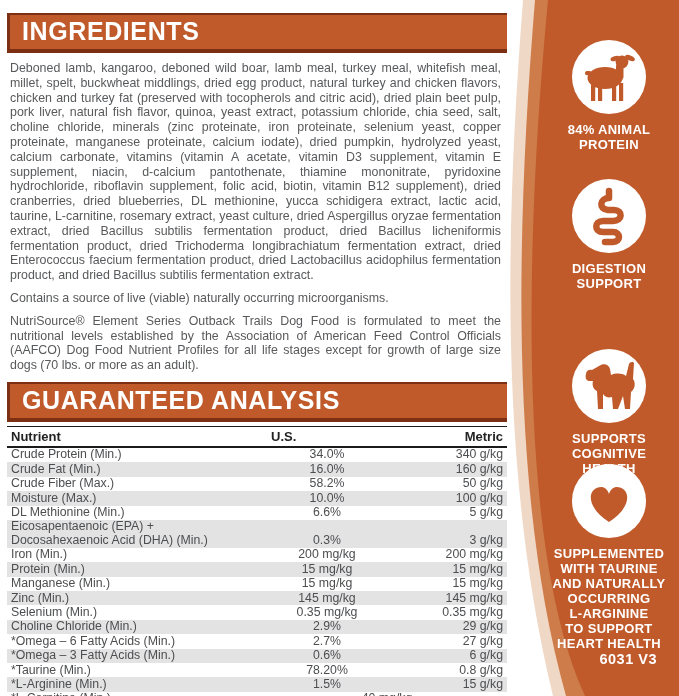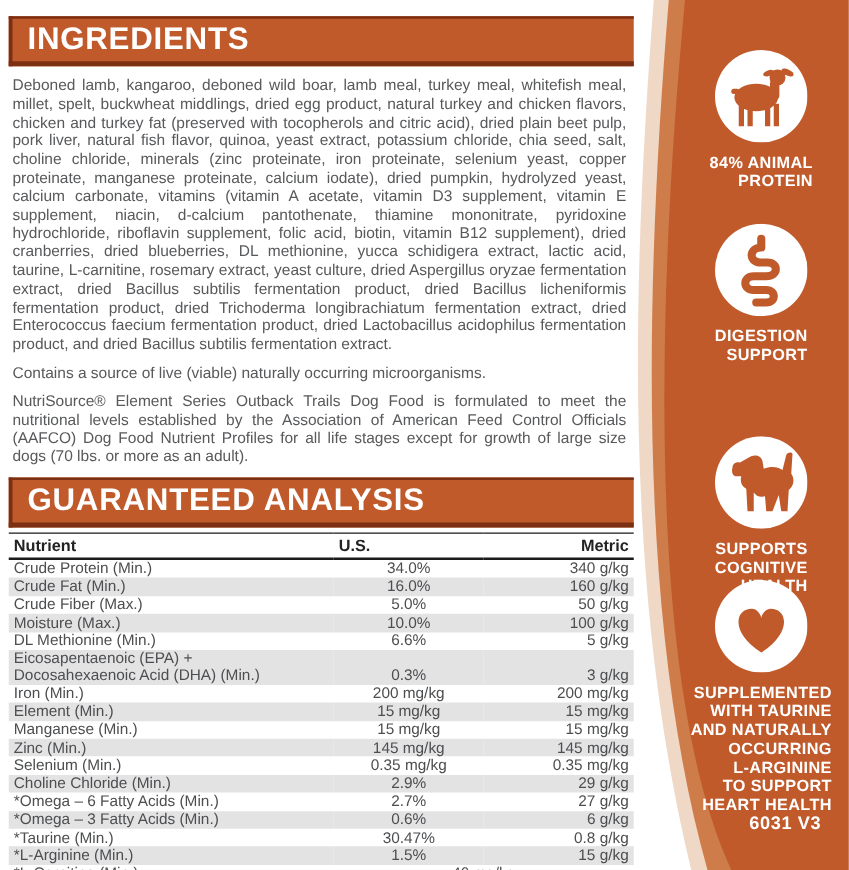--- a/index.html
+++ b/index.html
@@ -32,21 +32,21 @@
   table.ga td.us, table.ga td.combined{text-align:center;}
   table.ga td.metric{text-align:right; padding-right:4px;}
   table.ga tbody tr:nth-child(even){background:#E3E3E4;}
   .badge{
     position:absolute; left:543px; width:132px; z-index:2;
     display:flex; flex-direction:column; align-items:center; text-align:center;
   }
   .badge .circle{width:74px; height:74px; display:block;}
   .badge .label{
     margin-top:8px; color:#ffffff; font-weight:bold; font-size:13px;
-    line-height:15px; letter-spacing:0.3px; white-space:pre-line;text-align:right;
+    line-height:15px; letter-spacing:0.3px; white-space:pre-line;
   }
   .badge1{top:40px;} .badge2{top:179px;} .badge3{top:349px;} .badge4{top:464px;}
   .sidebar-code{
     position:absolute; top:651px; right:22px; z-index:2;
     color:#ffffff; font-weight:bold; font-size:14.5px; letter-spacing:0.5px;
   }
 </style>
 </head>
 <body>
 
@@ -89,21 +89,21 @@
             <td class="us">34.0%</td>
             <td class="metric">340 g/kg</td>
           </tr>
         <tr>
             <td class="nutrient">Crude Fat (Min.)</td>
             <td class="us">16.0%</td>
             <td class="metric">160 g/kg</td>
           </tr>
         <tr>
             <td class="nutrient">Crude Fiber (Max.)</td>
-            <td class="us">5.0%</td>
+            <td class="us">58.2%</td>
             <td class="metric">50 g/kg</td>
           </tr>
         <tr>
             <td class="nutrient">Moisture (Max.)</td>
             <td class="us">10.0%</td>
             <td class="metric">100 g/kg</td>
           </tr>
         <tr>
             <td class="nutrient">DL Methionine (Min.)</td>
             <td class="us">6.6%</td>
@@ -114,21 +114,21 @@
 Docosahexaenoic Acid (DHA) (Min.)</td>
             <td class="us" style="vertical-align:bottom">0.3%</td>
             <td class="metric" style="vertical-align:bottom">3 g/kg</td>
           </tr>
         <tr>
             <td class="nutrient">Iron (Min.)</td>
             <td class="us">200 mg/kg</td>
             <td class="metric">200 mg/kg</td>
           </tr>
         <tr>
-            <td class="nutrient">Element (Min.)</td>
+            <td class="nutrient">Protein (Min.)</td>
             <td class="us">15 mg/kg</td>
             <td class="metric">15 mg/kg</td>
           </tr>
         <tr>
             <td class="nutrient">Manganese (Min.)</td>
             <td class="us">15 mg/kg</td>
             <td class="metric">15 mg/kg</td>
           </tr>
         <tr>
             <td class="nutrient">Zinc (Min.)</td>
@@ -150,21 +150,21 @@
             <td class="us">2.7%</td>
             <td class="metric">27 g/kg</td>
           </tr>
         <tr>
             <td class="nutrient">*Omega – 3 Fatty Acids (Min.)</td>
             <td class="us">0.6%</td>
             <td class="metric">6 g/kg</td>
           </tr>
         <tr>
             <td class="nutrient">*Taurine (Min.)</td>
-            <td class="us">30.47%</td>
+            <td class="us">78.20%</td>
             <td class="metric">0.8 g/kg</td>
           </tr>
         <tr>
             <td class="nutrient">*L-Arginine (Min.)</td>
             <td class="us">1.5%</td>
             <td class="metric">15 g/kg</td>
           </tr>
         <tr>
             <td class="nutrient">*L-Carnitine (Min.)</td>
             <td class="combined" colspan="2">40 mg/kg</td>

